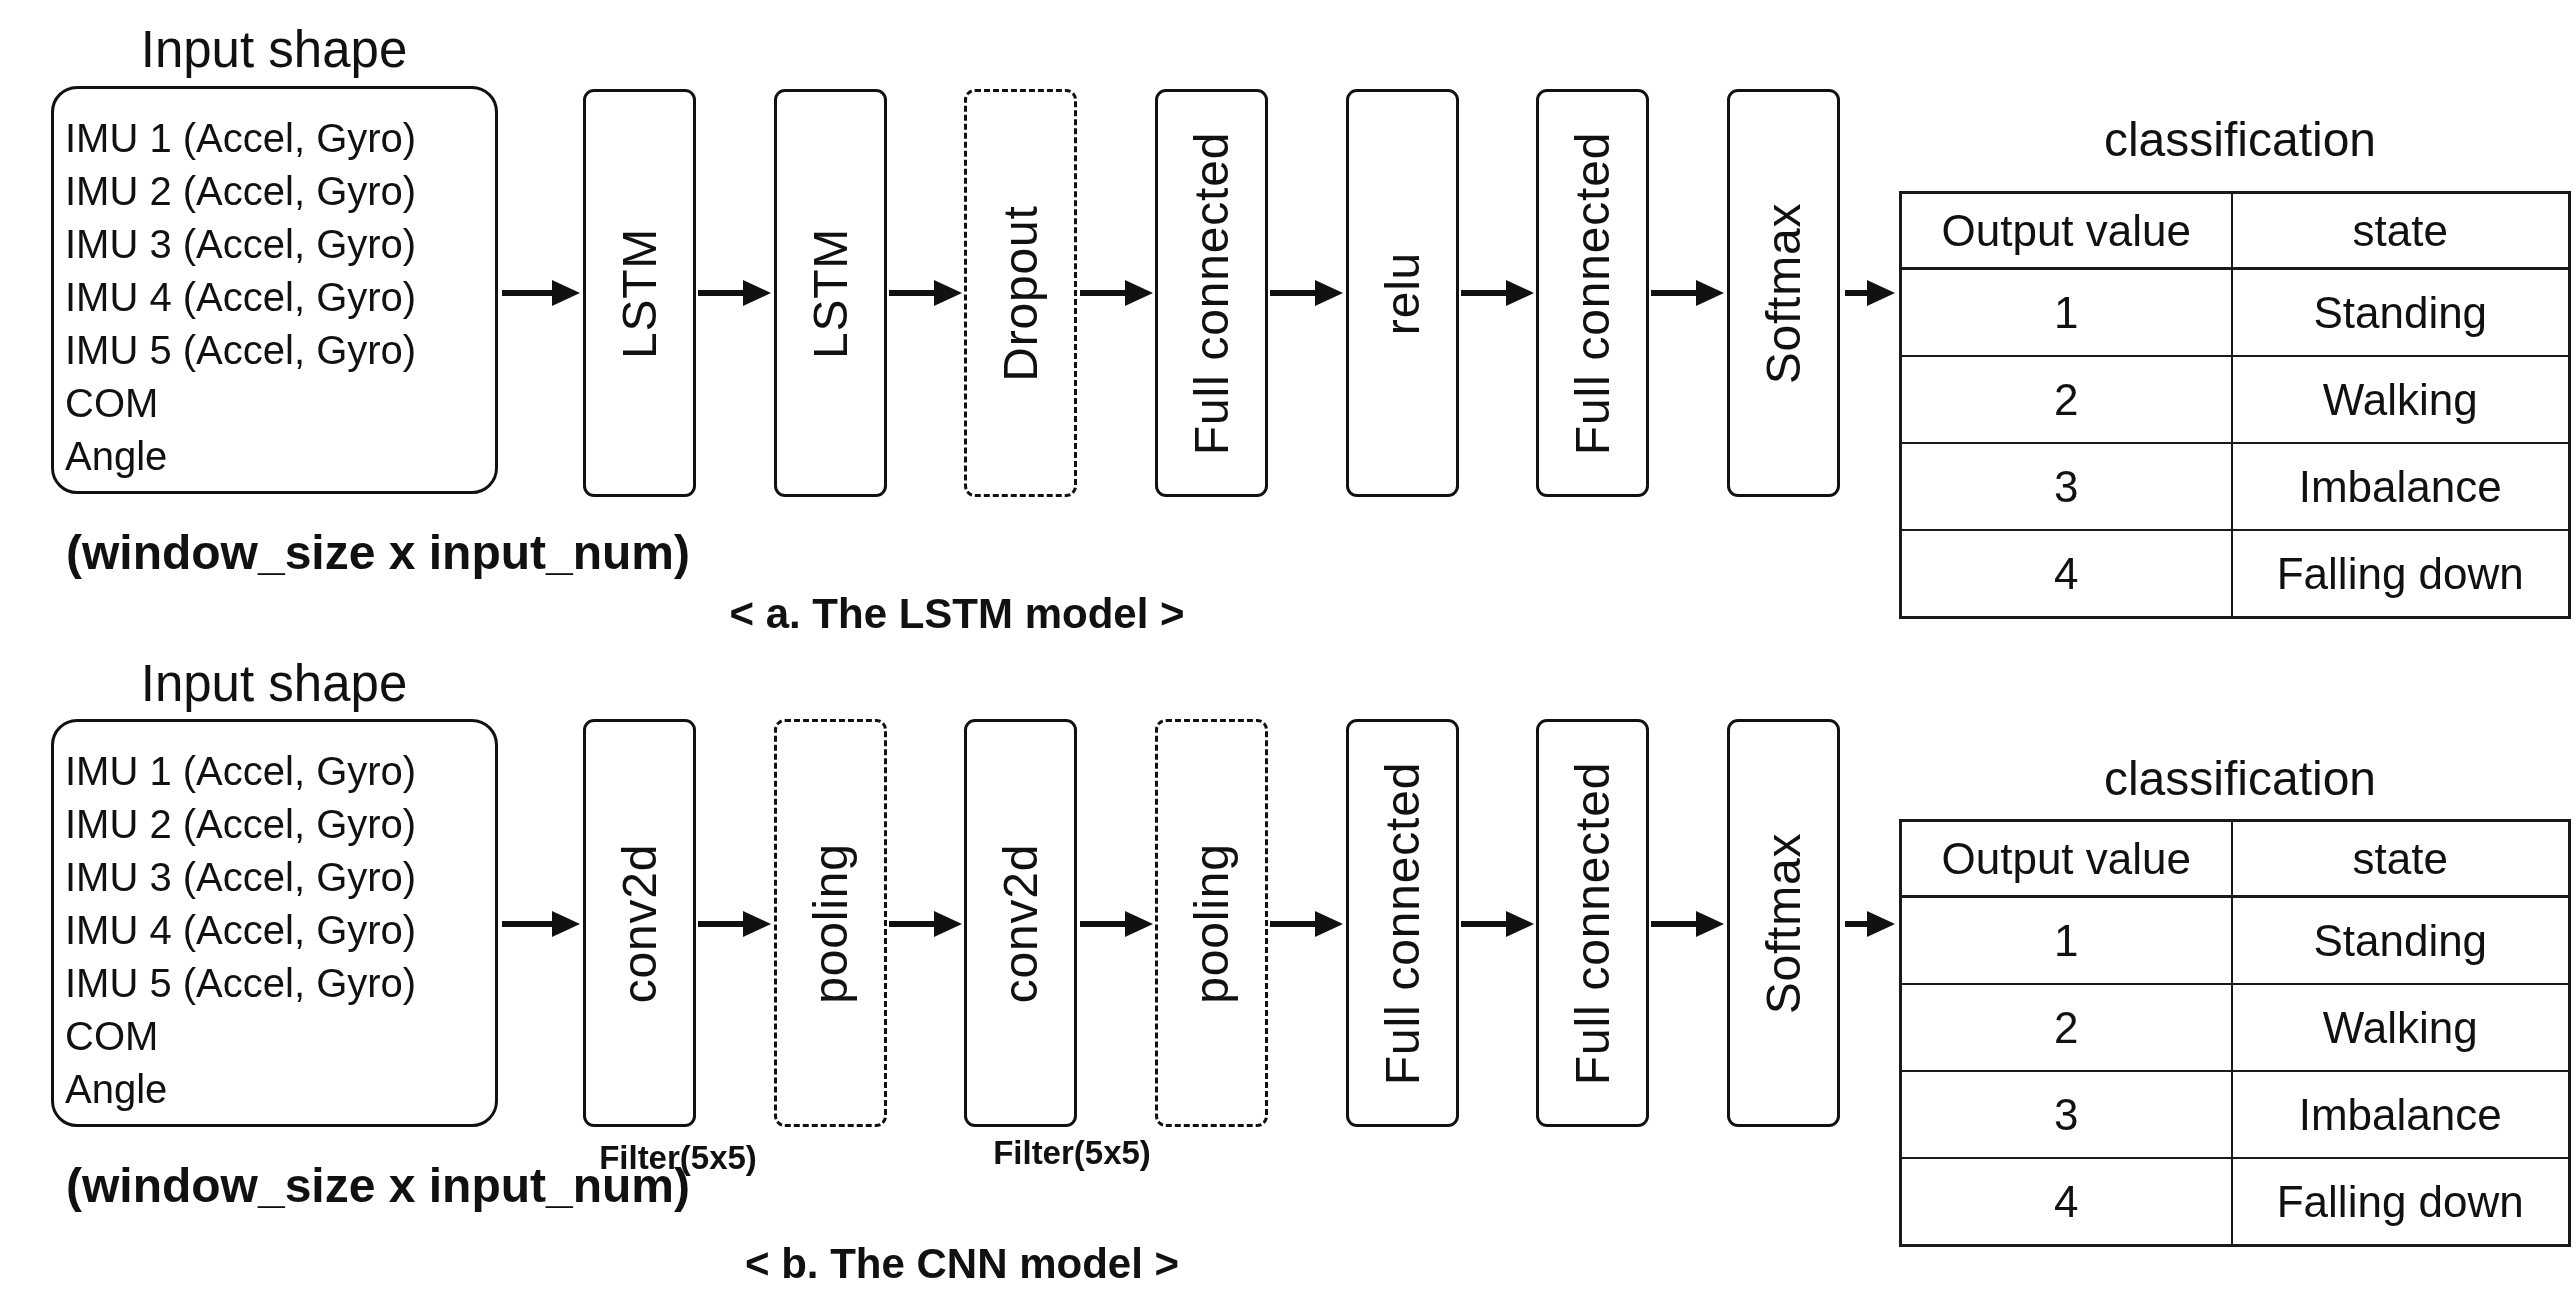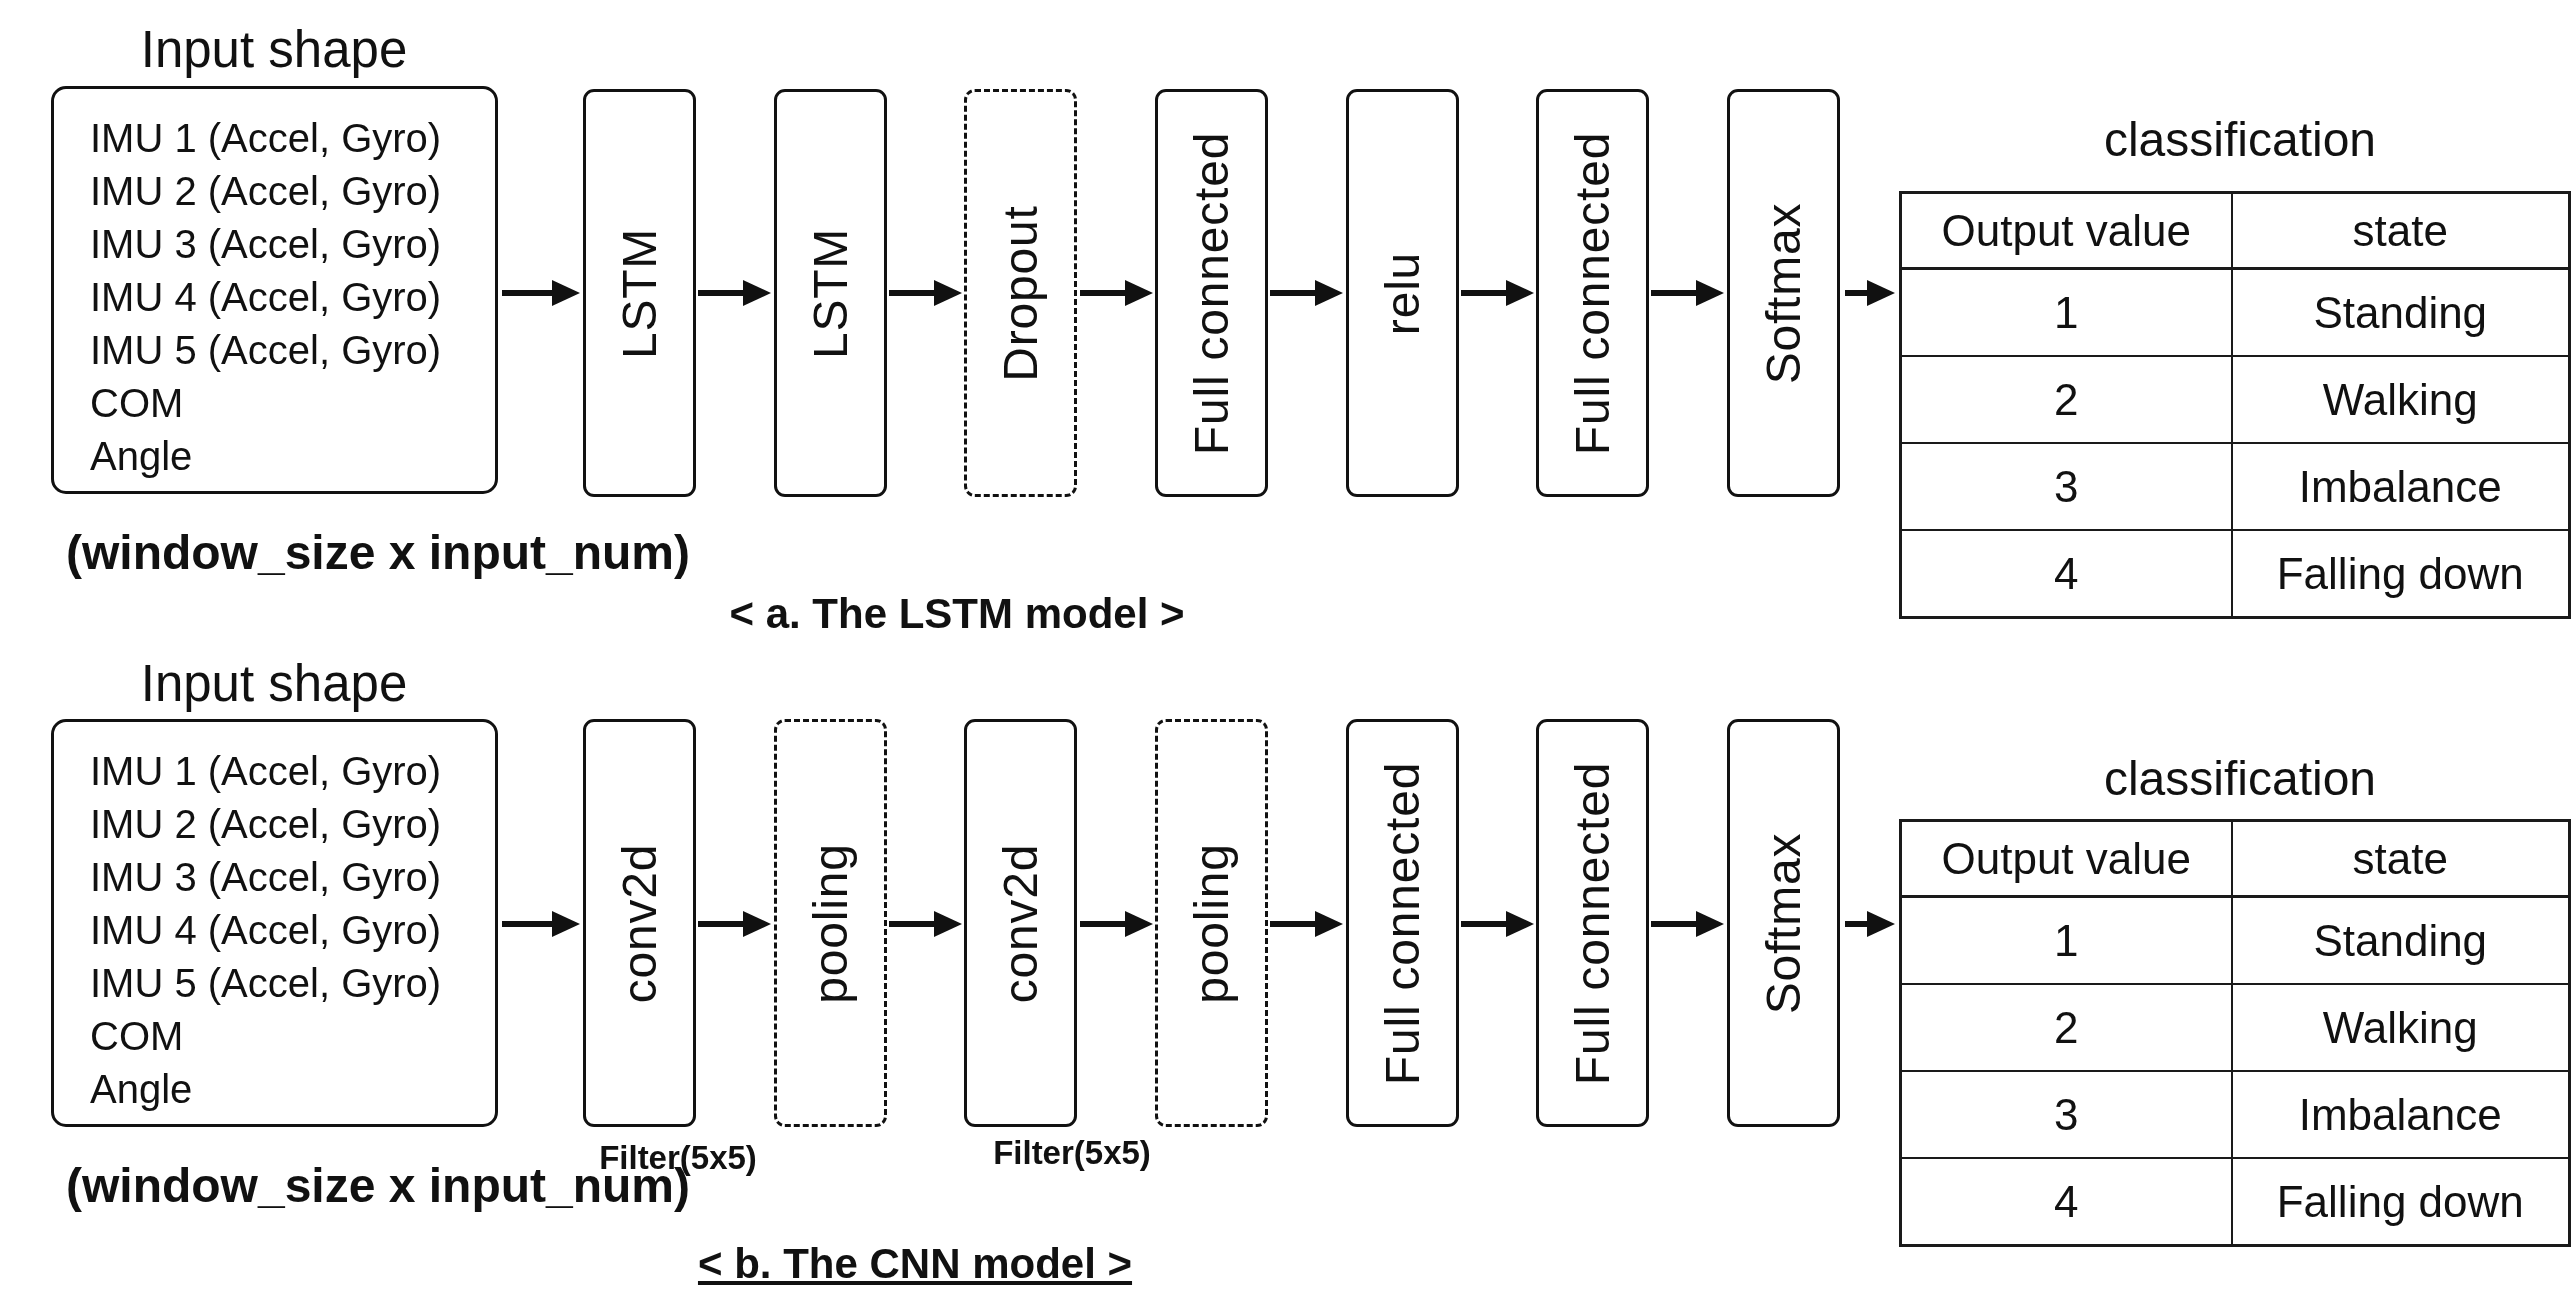--- a/index.html
+++ b/index.html
@@ -6,22 +6,22 @@
   body{font-family:"Liberation Sans", sans-serif; color:#111;}
   .canvas{position:relative;width:2576px;height:1307px;background:#fff;overflow:hidden;}
   .abs{position:absolute;}
   .cx{transform:translateX(-50%);}
   .fig-title{font-size:51px;white-space:nowrap;}
   .cls-title{font-size:48px;white-space:nowrap;}
   .note{font-weight:bold;font-size:48px;white-space:nowrap;margin-top:21px;}
   .filter-note{font-weight:bold;font-size:33px;white-space:nowrap;}
   .cap{font-weight:bold;font-size:42px;white-space:nowrap;}
 
-  .input-box{position:absolute;border:3.9px solid #111;border-radius:15px;background:#fff;
-             box-sizing:border-box;padding:23px 0 0 36px;}
+  .input-box{position:absolute;border:3.9px solid #111;border-radius:26px;background:#fff;
+             box-sizing:border-box;padding:23px 0 0 11px;}
   .input-line{font-size:40px;line-height:53px;white-space:nowrap;}
 
   .layer{position:absolute;display:flex;align-items:center;justify-content:center;
          border:3.9px solid #111;border-radius:11px;background:#fff;box-sizing:border-box;}
   .layer.dashed{border-style:dashed;}
   .vtext{transform:rotate(-90deg);white-space:nowrap;font-size:48px;letter-spacing:0.8px;}
 
   .arrow{position:absolute;height:26.4px;}
   .arrow::before{content:"";position:absolute;left:0;right:23px;top:10px;height:6.2px;background:#111;}
   .arrow::after{content:"";position:absolute;right:0;top:0;width:0;height:0;
@@ -188,16 +188,16 @@
       <td>3</td>
       <td>Imbalance</td>
     </tr>
     <tr>
       <td>4</td>
       <td>Falling down</td>
     </tr>
   </tbody>
     </table>
 
-  <div class="abs cx cap" style="left:915px;top:1240px;text-decoration:underline;">&lt; b. The CNN model &gt;</div>
+  <div class="abs cx cap" style="left:962px;top:1240px;">&lt; b. The CNN model &gt;</div>
 
 </div>
 
 
 </body></html>

